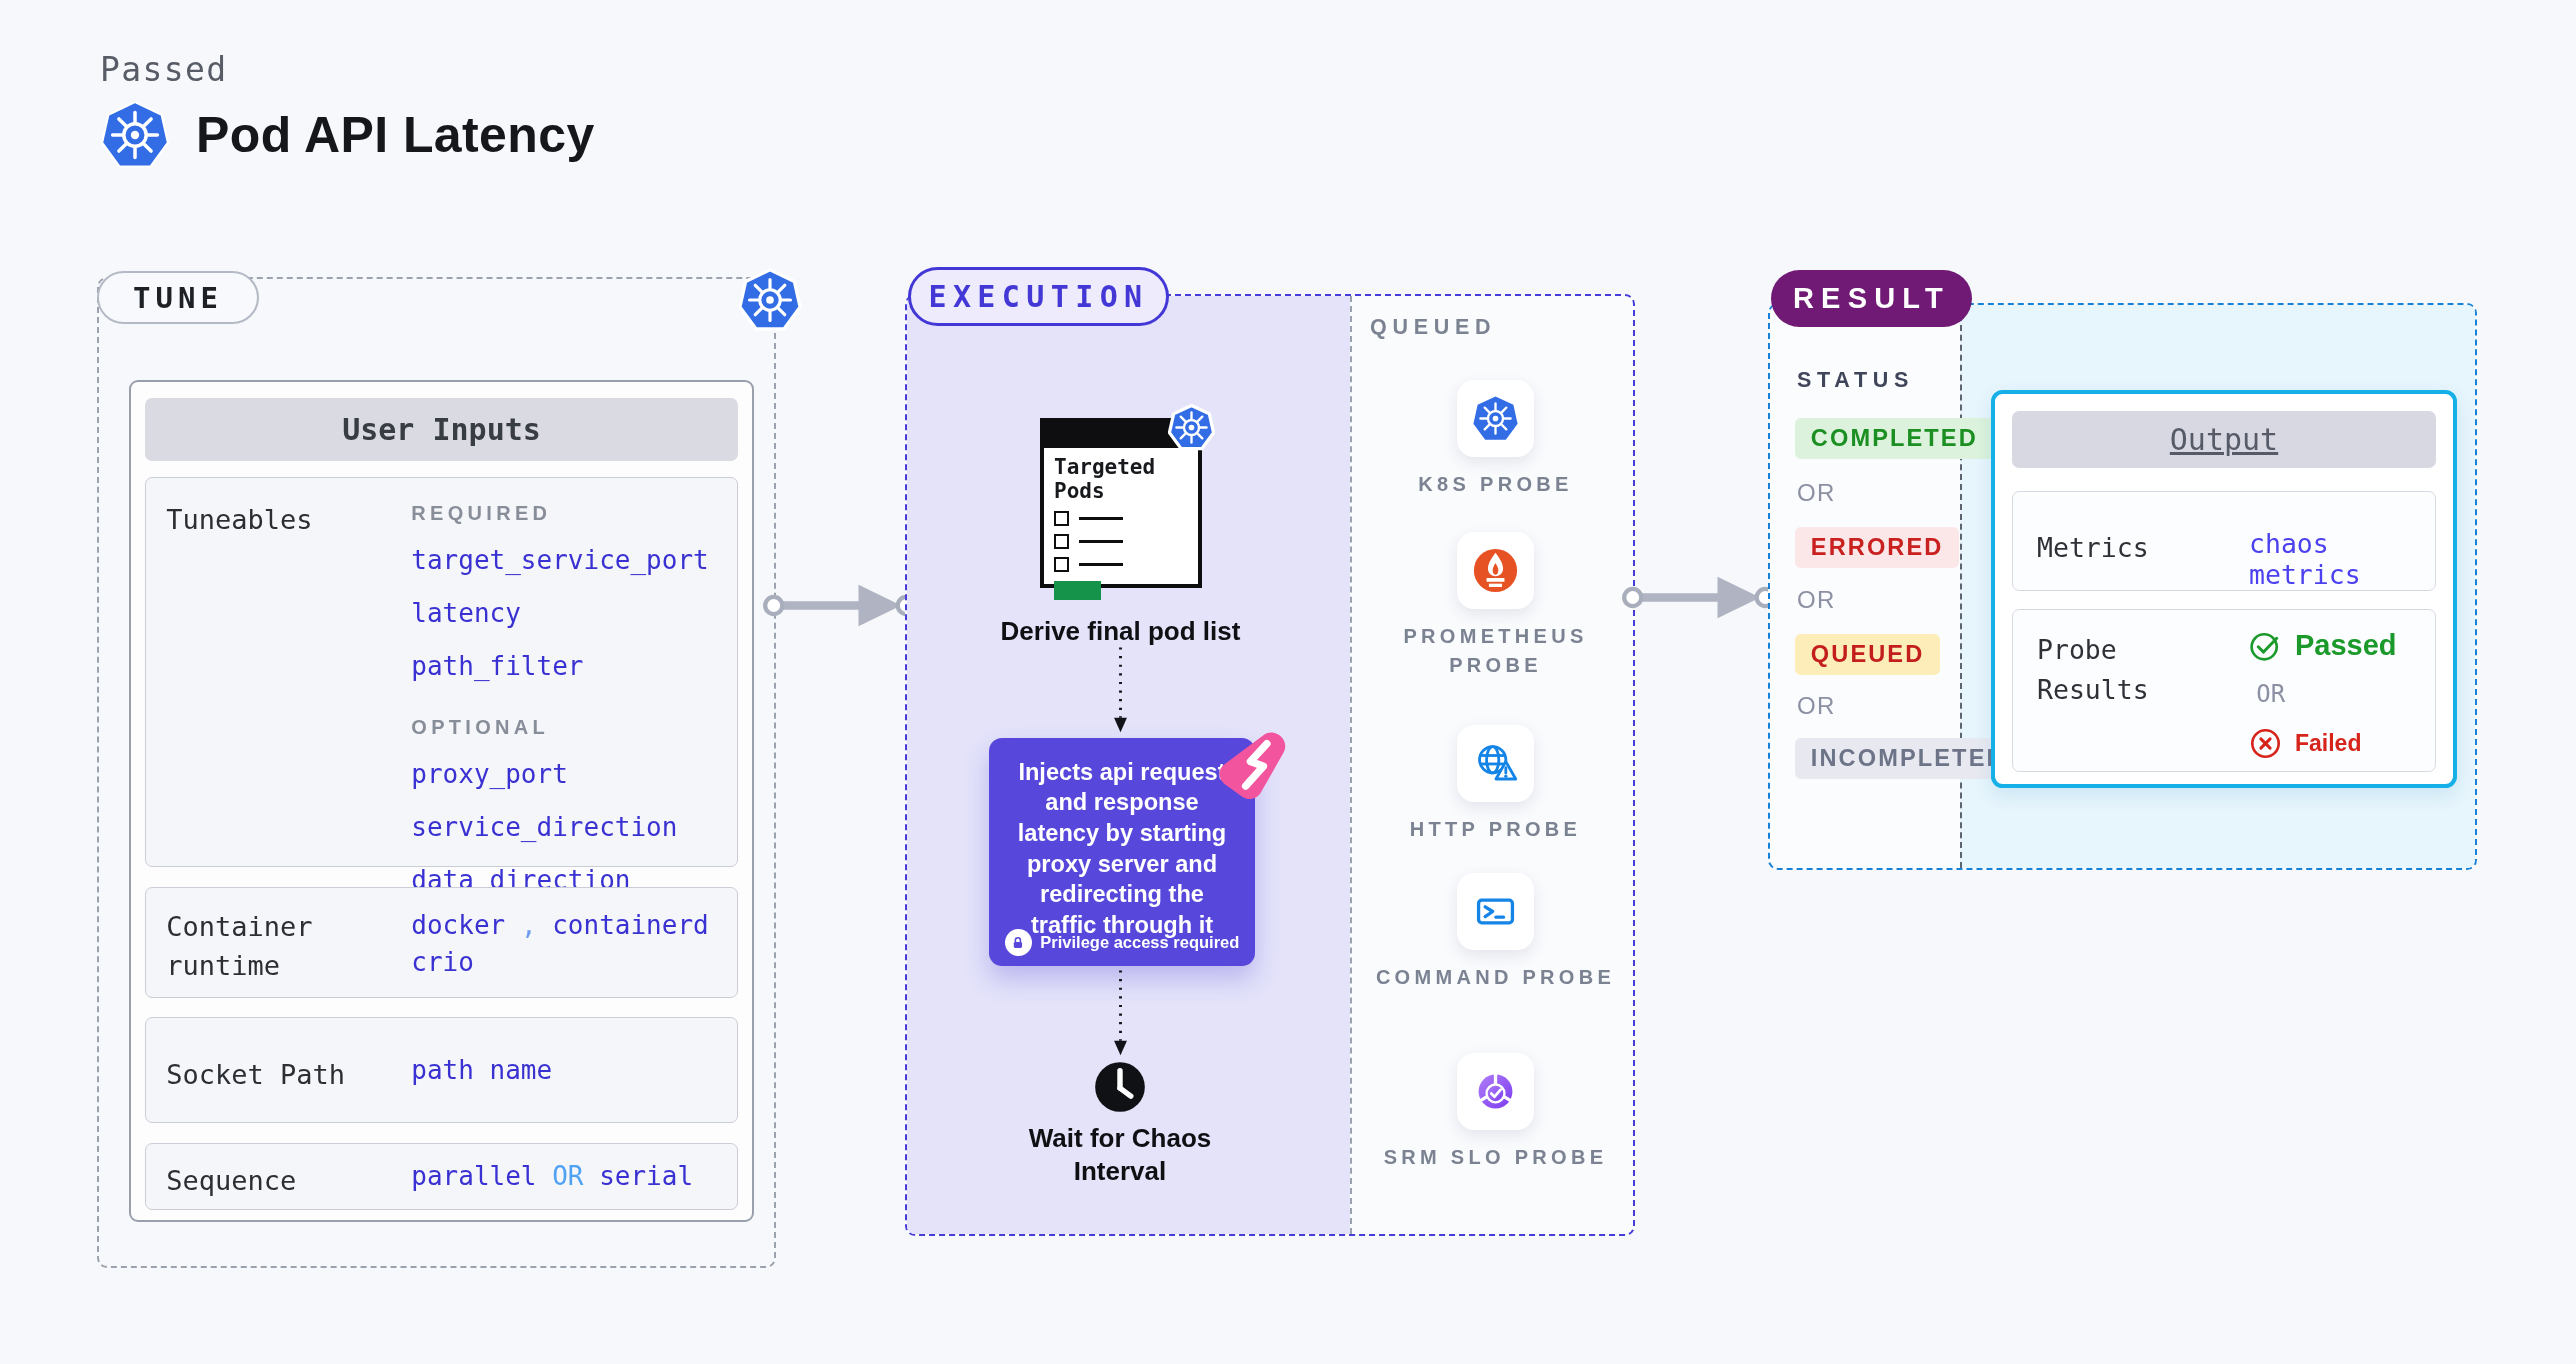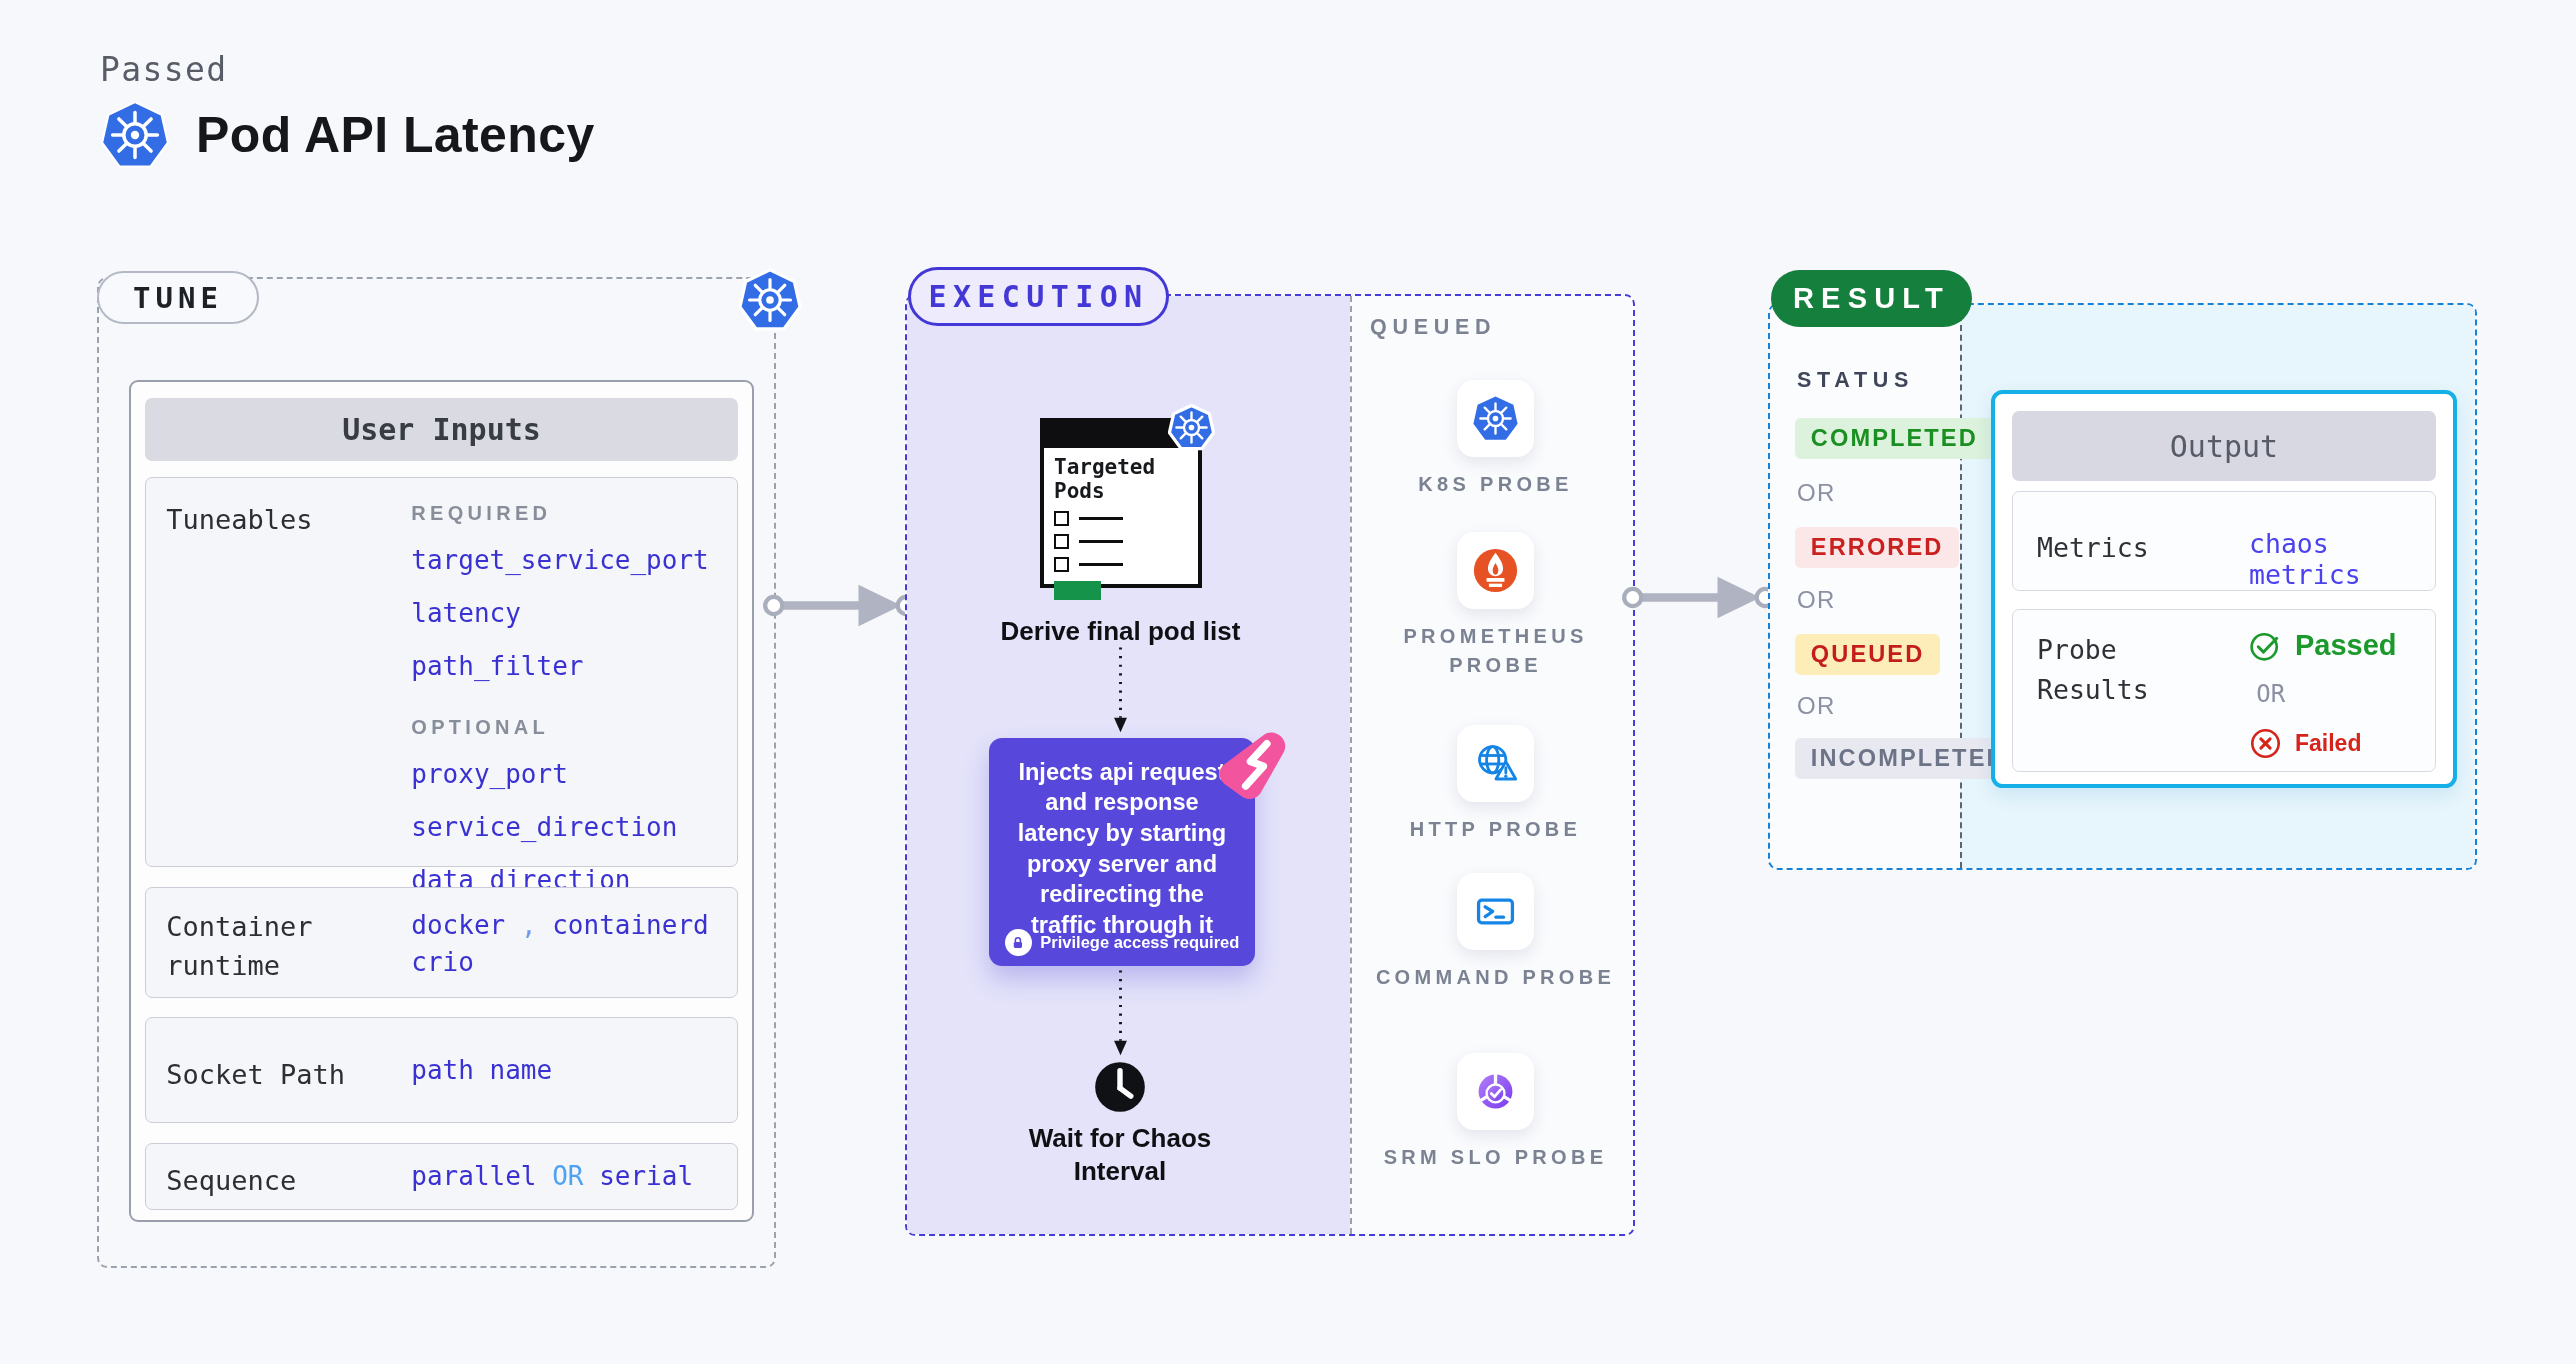--- a/index.html
+++ b/index.html
@@ -99,38 +99,38 @@
   .probe-card svg { width:47px; height:47px; }
   .probe-label { margin-top:13px; font-size:20px; font-weight:700; letter-spacing:4.3px; color:#7b8292;
     text-align:center; line-height:1.45; }
   .pi-1 { top:380px; } .pi-2 { top:532px; } .pi-3 { top:725px; } .pi-4 { top:873px; } .pi-5 { top:1053px; }
 
   
   .result-box { left:1768px; top:303px; width:709px; height:567px; background:#fbfcfe;
     border:2.9px dashed #1581d8; border-radius:10px; overflow:hidden; }
   .result-cyan { position:absolute; left:190px; top:0; right:0; bottom:0; background:#e7f5fc;
     border-left:2.1px dashed #5e6372; }
-  .result-pill { left:1771px; top:270px; width:201px; height:57px; background:#15803d; border-radius:33px;
+  .result-pill { left:1771px; top:270px; width:201px; height:57px; background:#701a75; border-radius:33px;
     display:flex; align-items:center; justify-content:center; color:#fff; font-weight:800;
     font-size:29px; letter-spacing:7.2px; }
   .status-title { left:1797px; top:368px; font-size:21.5px; font-weight:700; letter-spacing:5.7px; color:#40465a; }
   .badge { position:absolute; left:1795px; display:inline-flex; padding:7.2px 15.8px; border-radius:5.7px;
     font-size:23.6px; font-weight:800; letter-spacing:2.1px; }
   .badge-completed   { top:418px; background:#dcf2dc; color:#1b8f22; }
   .badge-errored     { top:527px; background:#fbe7e7; color:#c92020; }
   .badge-queued      { top:634px; background:#fcedb9; color:#c41d1d; }
   .badge-incompleted { top:738px; background:#e8e9f0; color:#6e7488; }
   .status-or { position:absolute; left:1797px; font-size:24px; color:#8b90a2; letter-spacing:1.4px; }
   .or-1 { top:479px; } .or-2 { top:586px; } .or-3 { top:692px; }
 
   .output-card { left:1991px; top:390px; width:466px; height:398px; background:#fff;
     border:4.3px solid #16b0e8; border-radius:11.5px; box-shadow:0 7.2px 18.6px rgba(20,130,190,.12); }
-  .out-header { position:absolute; left:17px; right:17px; top:17px; height:70px; background:#d7d8e1;
+  .out-header { position:absolute; left:17px; right:17px; top:17px; height:57px; background:#d7d8e1;
     border-radius:7.2px; display:flex; align-items:center; justify-content:center;
-    font-family:"DejaVu Sans Mono",monospace; font-size:30px; color:#565b67; }
+    font-family:"DejaVu Sans Mono",monospace; font-size:30px; color:#565b67;text-decoration:underline; }
   .out-row { position:absolute; left:17px; right:17px; background:#fcfdff; border:1.4px solid #d6d9e2; border-radius:7.2px; }
   .out-row1 { top:97px; height:100px; }
   .out-row2 { top:215px; height:163px; }
   .out-label { position:absolute; left:24px; font-family:"DejaVu Sans Mono",monospace;
     font-size:26.5px; color:#2e3136; line-height:1.5; }
   .metrics-value { position:absolute; left:236px; top:36px; font-family:"DejaVu Sans Mono",monospace;
     font-size:26.5px; color:#4b41ee; }
   .pr-col { position:absolute; left:236px; top:18.6px; }
   .pr-line { display:flex; align-items:center; gap:13px; }
   .pr-line svg { width:33px; height:33px; }

